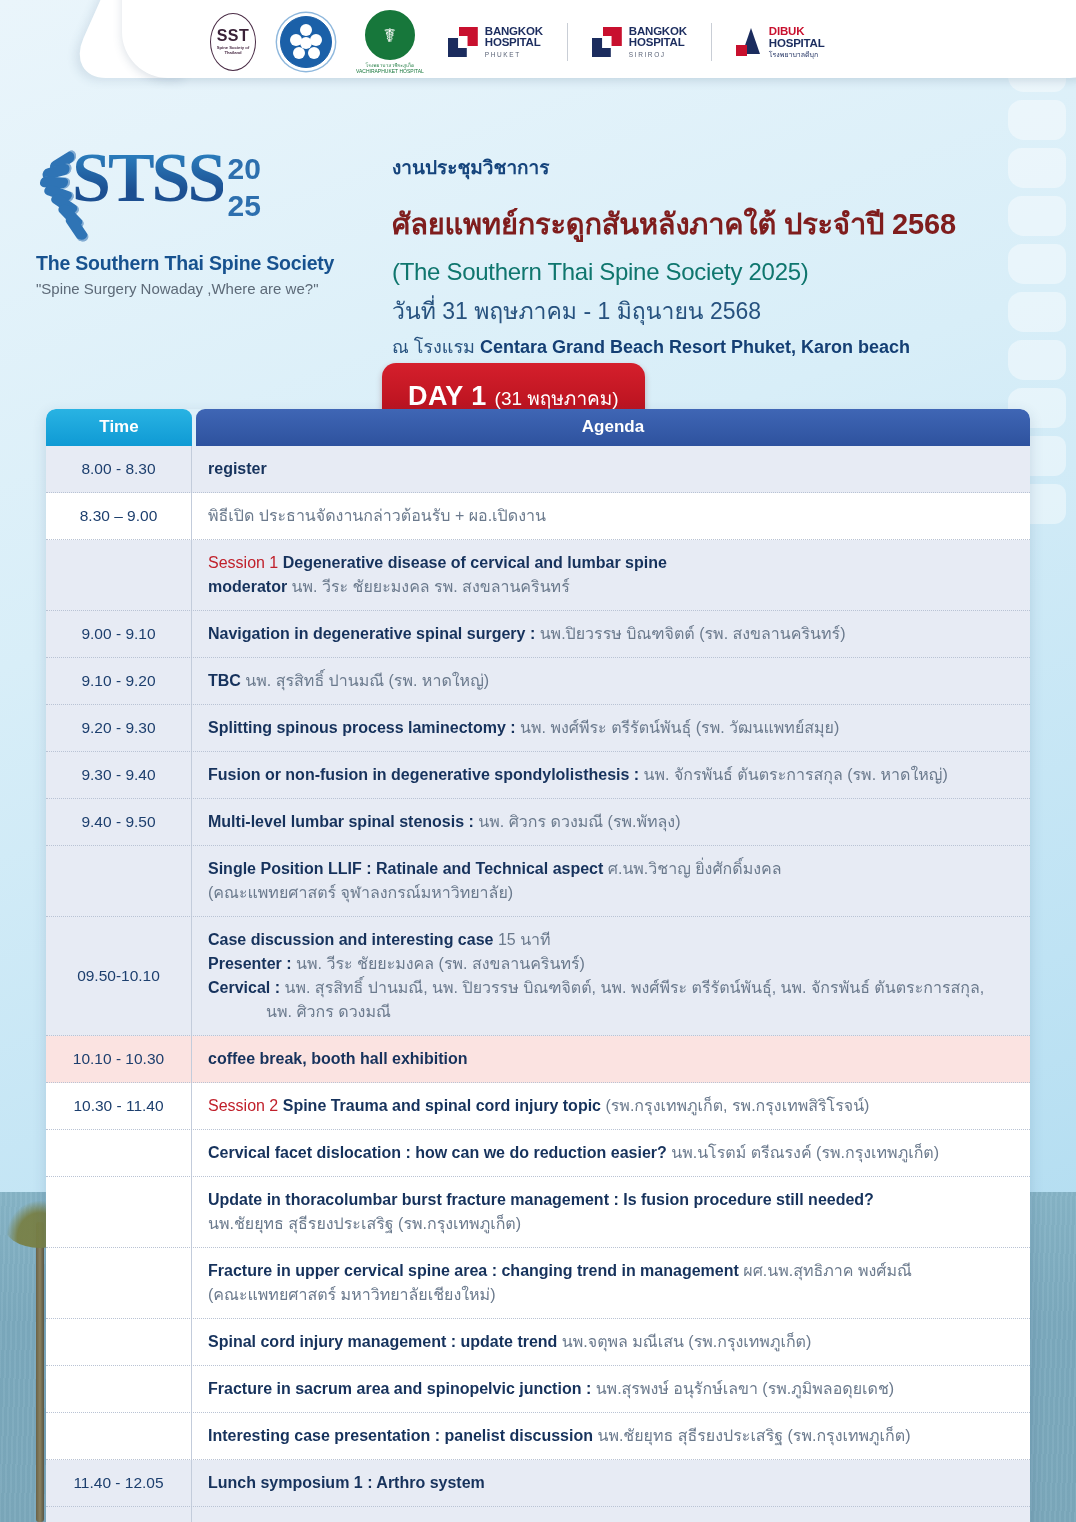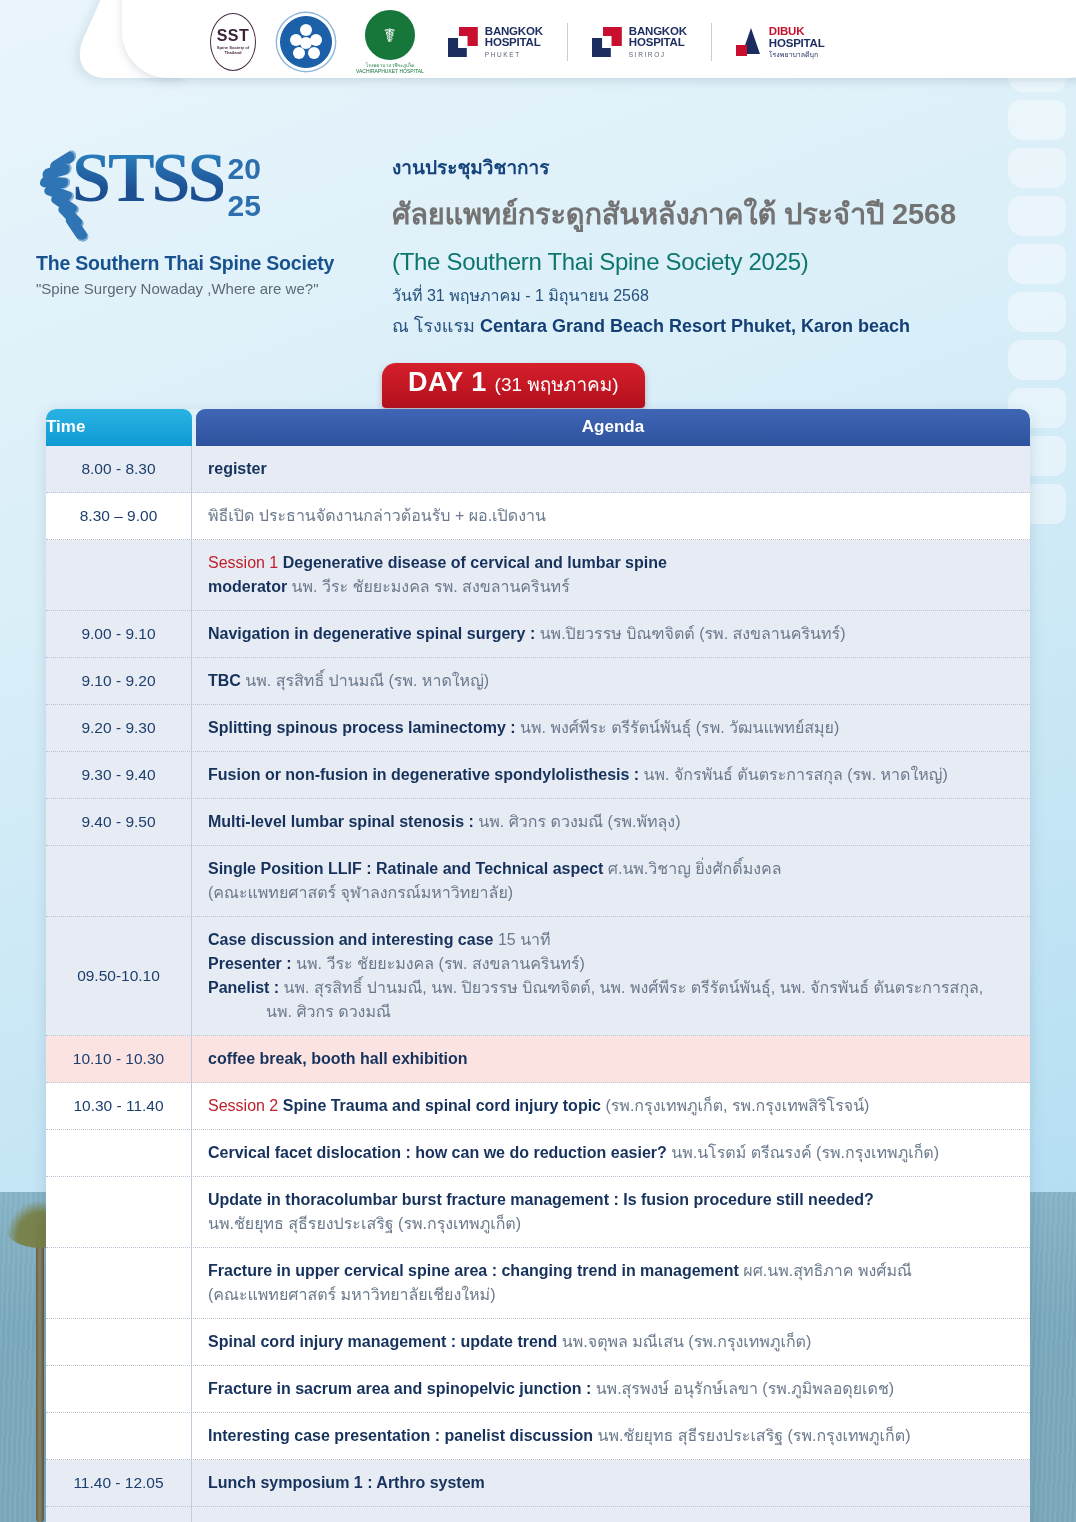--- a/index.html
+++ b/index.html
@@ -214,59 +214,59 @@
   }
 
   
   .titleblock {
     position: absolute;
     left: 392px; top: 152px;
     color: #0f3f77;
   }
   .t-kicker { font-size: 19px; font-weight: bold; color: #15447c; }
   .t-main {
-    font-size: 29px; font-weight: bold; color: #737373;
-    margin-top: 9px; letter-spacing: -0.2px;
+    font-size: 29px; font-weight: bold; color: #7f1d1d;
+    margin-top: 19px; letter-spacing: -0.2px;
   }
   .t-en {
     font-size: 24px; color: #0f766e; margin-top: 11px; letter-spacing: -0.3px;
   }
-  .t-date { font-size: 16px; color: #27527f; margin-top: 7px; }
+  .t-date { font-size: 23px; color: #27527f; margin-top: 7px; }
   .t-venue { font-size: 18px; color: #27527f; margin-top: 3px; }
   .t-venue b { font-weight: bold; color: #143f74; }
 
   
   .day-banner {
     position: absolute;
     left: 382px; top: 363px;
     background: linear-gradient(180deg, #d51f2c 0%, #b3101c 100%);
     color: #fff;
     border-radius: 14px 14px 4px 4px;
-    padding: 4px 26px 9px 26px;
+    padding: 18px 26px 9px 26px;
     box-shadow: 0 3px 6px rgba(100,20,30,0.28);
     display: flex; align-items: baseline; gap: 8px;
   }
   .day-banner .d1 { font-size: 27px; font-weight: bold; letter-spacing: .4px; }
   .day-banner .d2 { font-size: 19px; }
 
   
   .table-card {
     position: absolute;
     left: 46px; top: 409px;
     width: 984px;
     border-radius: 10px 10px 16px 16px;
     overflow: hidden;
     box-shadow: 0 4px 14px rgba(40,70,110,0.16);
   }
   .thead { display: flex; }
   .th-time {
     width: 146px; flex: none;
     background: linear-gradient(180deg, #29b3e3 0%, #0f9ad4 100%);
     color: #fff; font-weight: bold; font-size: 17px;
-    text-align: left; padding: 8px 0 9px;
+    text-align: center; padding: 8px 0 9px;
     border-radius: 9px 9px 0 0;
   }
   .th-agenda {
     flex: 1;
     background: linear-gradient(180deg, #3f66b5 0%, #2e529e 100%);
     color: #fff; font-weight: bold; font-size: 17px;
     text-align: center; padding: 8px 0 9px;
     border-radius: 9px 9px 0 0;
     margin-left: 4px;
   }
@@ -503,21 +503,21 @@
         <div class="td-agenda">
           <span class="ln"><span class="bold">Single Position LLIF : Ratinale and Technical aspect  </span><span class="th">ศ.นพ.วิชาญ ยิ่งศักดิ์มงคล</span></span>
           <span class="ln"><span class="th">(คณะแพทยศาสตร์ จุฬาลงกรณ์มหาวิทยาลัย)</span></span>
         </div>
       </div>
       <div class="trow alt">
         <div class="td-time">09.50-10.10</div>
         <div class="td-agenda">
           <span class="ln"><span class="bold">Case discussion and interesting case </span><span class="th">15 นาที</span></span>
           <span class="ln"><span class="bold">Presenter : </span><span class="th">นพ. วีระ ชัยยะมงคล (รพ. สงขลานครินทร์)</span></span>
-          <span class="ln"><span class="bold">Panelist : </span><span class="th">นพ. สุรสิทธิ์ ปานมณี, นพ. ปิยวรรษ บิณฑจิตต์, นพ. พงศ์พีระ ตรีรัตน์พันธุ์, นพ. จักรพันธ์ ตันตระการสกุล,</span></span>
+          <span class="ln"><span class="bold">Cervical : </span><span class="th">นพ. สุรสิทธิ์ ปานมณี, นพ. ปิยวรรษ บิณฑจิตต์, นพ. พงศ์พีระ ตรีรัตน์พันธุ์, นพ. จักรพันธ์ ตันตระการสกุล,</span></span>
           <span class="ln indent"><span class="th">นพ. ศิวกร ดวงมณี</span></span>
         </div>
       </div>
       <div class="trow break">
         <div class="td-time">10.10 - 10.30</div>
         <div class="td-agenda">
           <span class="ln"><span class="bold">coffee break, booth hall exhibition</span></span>
         </div>
       </div>
       <div class="trow plain">

